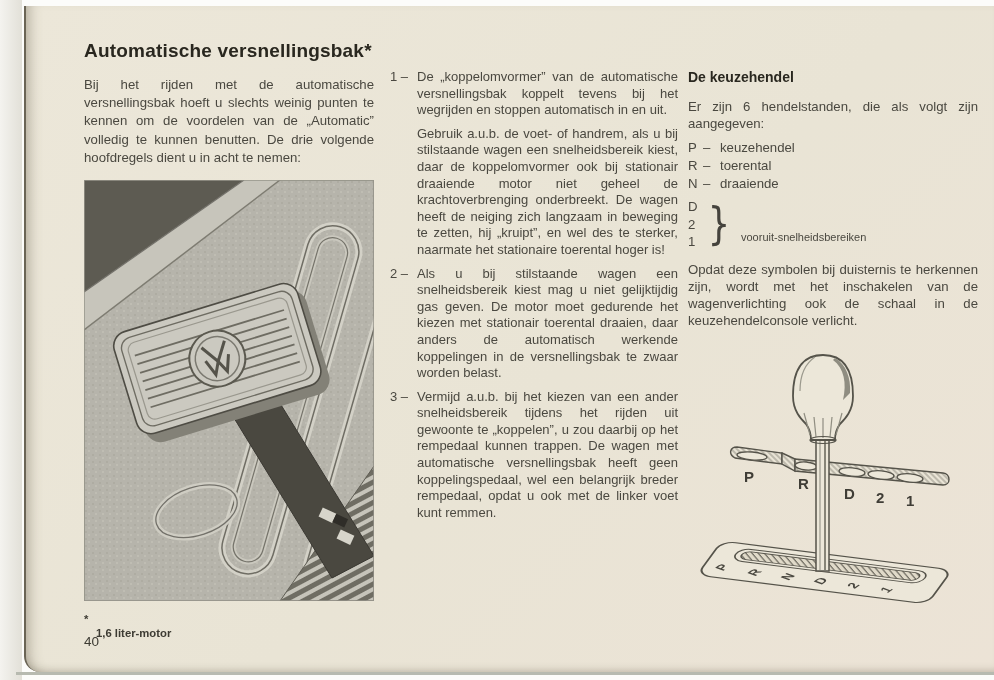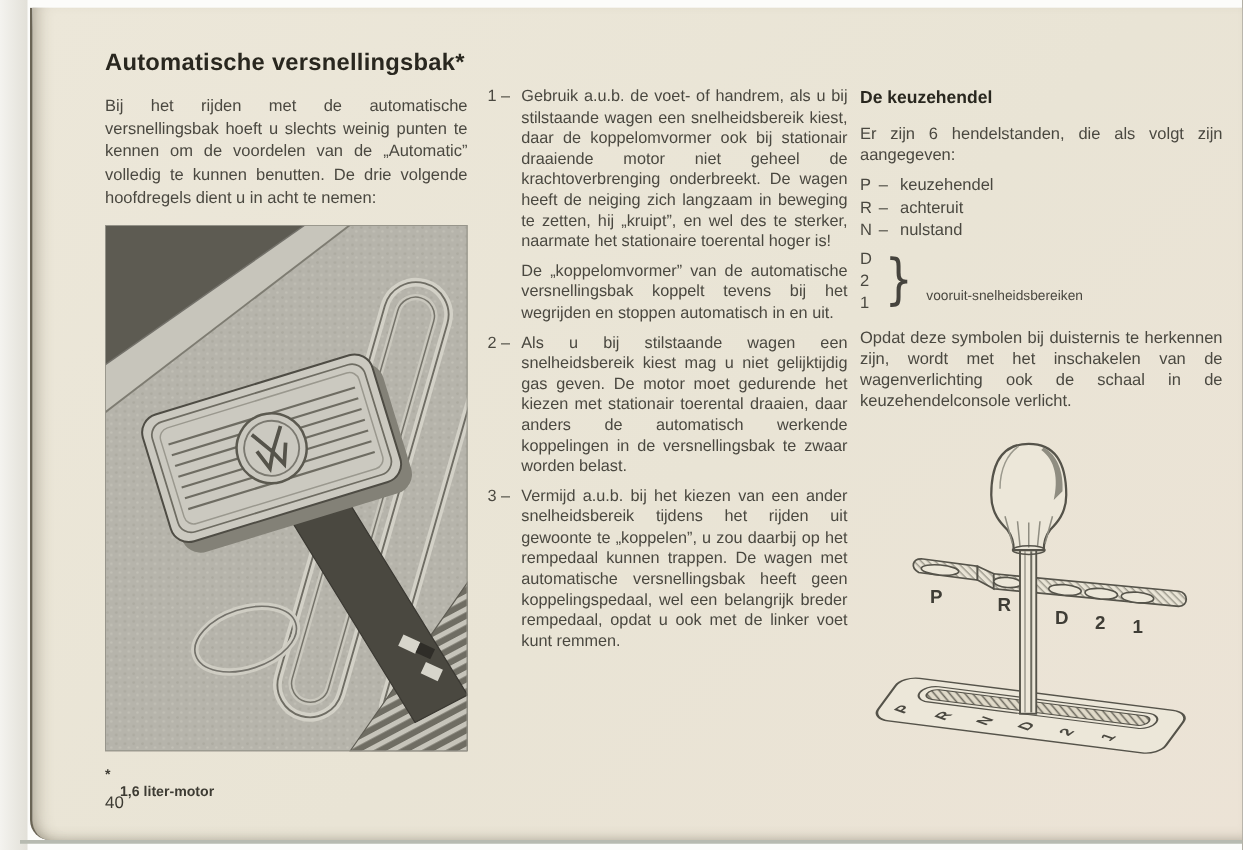--- a/index.html
+++ b/index.html
@@ -141,22 +141,22 @@
         <br>
         <span>1,6 liter-motor</span>
       </span>
     </div>
   </div>
 
   <div class="col col2">
     <div class="item">
       <div class="item-num">1 –</div>
       <div class="item-body body-text">
+        <p>De „koppelomvormer” van de automatische versnellingsbak koppelt tevens bij het wegrijden en stoppen automatisch in en uit.</p>
         <p>Gebruik a.u.b. de voet- of handrem, als u bij stilstaande wagen een snelheidsbereik kiest, daar de koppelomvormer ook bij stationair draaiende motor niet geheel de krachtoverbrenging onderbreekt. De wagen heeft de neiging zich langzaam in beweging te zetten, hij „kruipt”, en wel des te sterker, naarmate het stationaire toerental hoger  is!</p>
-        <p>De „koppelomvormer” van de automatische versnellingsbak koppelt tevens bij het wegrijden en stoppen automatisch in en uit.</p>
       </div>
     </div>
     <div class="item">
       <div class="item-num">2 –</div>
       <div class="item-body body-text">
         <p>Als u bij stilstaande wagen een snelheidsbereik kiest mag u niet gelijktijdig gas geven. De motor moet gedurende het kiezen met stationair toerental draaien, daar anders de automatisch werkende koppelingen in de versnellingsbak te zwaar worden belast.</p>
       </div>
     </div>
     <div class="item">
       <div class="item-num">3 –</div>
@@ -171,26 +171,26 @@
     <p class="body-text rc-intro">Er zijn 6 hendelstanden, die als volgt zijn aangegeven:</p>
 
     <div class="pos-row">
       <span class="pos-letter">P</span>
       <span class="pos-dash">–</span>
       <span class="pos-label">keuzehendel</span>
     </div>
     <div class="pos-row">
       <span class="pos-letter">R</span>
       <span class="pos-dash">–</span>
-      <span class="pos-label">achteruit</span>
+      <span class="pos-label">toerental</span>
     </div>
     <div class="pos-row">
       <span class="pos-letter">N</span>
       <span class="pos-dash">–</span>
-      <span class="pos-label">nulstand</span>
+      <span class="pos-label">draaiende</span>
     </div>
 
     <div class="fwd-group">
       <div class="fwd-letters">
         <div>D</div>
         <div>2</div>
         <div>1</div>
       </div>
       <div class="fwd-brace">}</div>
       <div class="fwd-label">vooruit-snelheidsbereiken</div>

